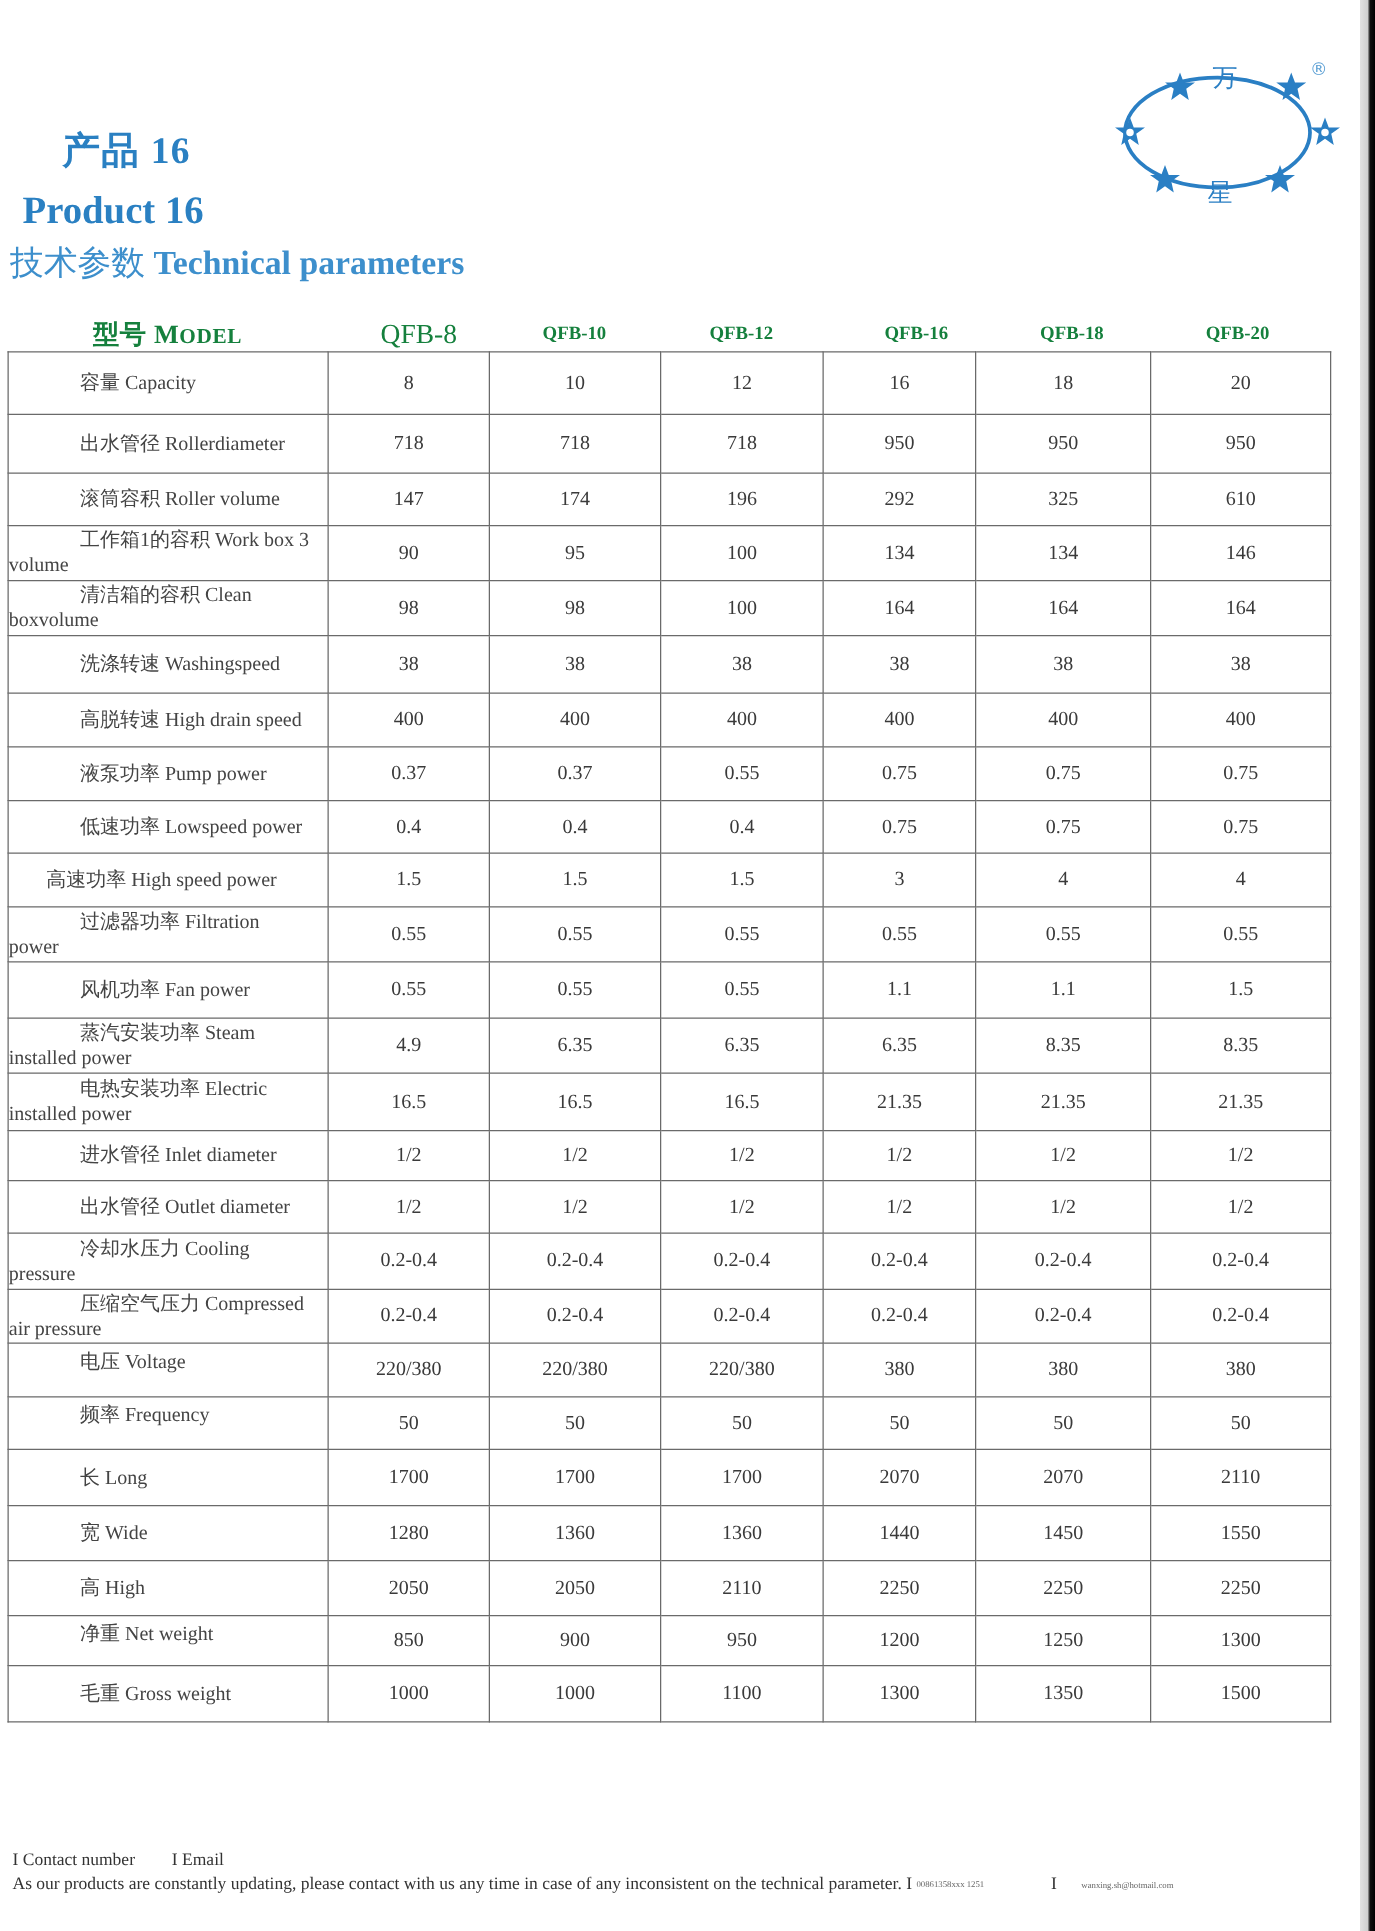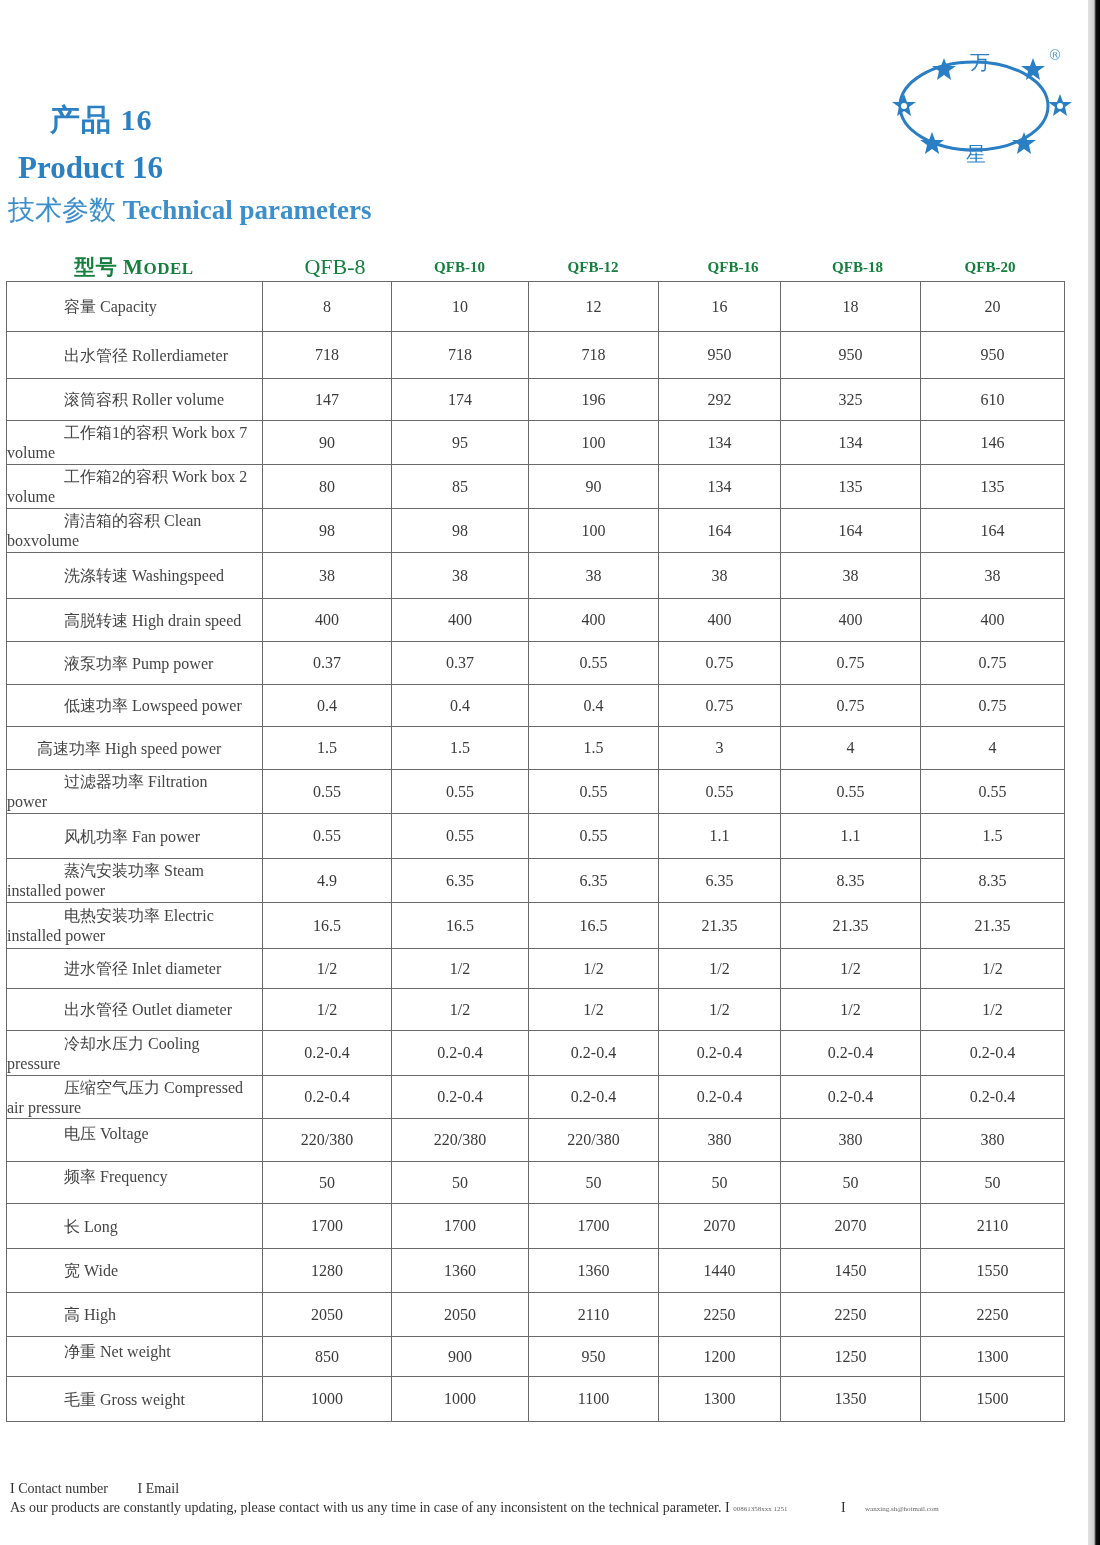--- a/index.html
+++ b/index.html
@@ -156,36 +156,27 @@
       <tr style="height: 42px;">
         <td class="label"><span class="ind"></span><span>滚筒容积</span> <span>Roller volume</span></td>
         <td>147</td>
         <td>174</td>
         <td>196</td>
         <td>292</td>
         <td>325</td>
         <td>610</td>
       </tr>
       <tr style="height: 44px;">
-        <td class="label"><span class="ind"></span><span>工作箱1的容积</span> <span>Work box 7</span><span class="wrap2">volume</span></td>
+        <td class="label"><span class="ind"></span><span>工作箱1的容积</span> <span>Work box 3</span><span class="wrap2">volume</span></td>
         <td>90</td>
         <td>95</td>
         <td>100</td>
         <td>134</td>
         <td>134</td>
         <td>146</td>
-      </tr>
-      <tr style="height: 44px;">
-        <td class="label"><span class="ind"></span><span>工作箱2的容积</span> <span>Work box 2</span><span class="wrap2">volume</span></td>
-        <td>80</td>
-        <td>85</td>
-        <td>90</td>
-        <td>134</td>
-        <td>135</td>
-        <td>135</td>
       </tr>
       <tr style="height: 44px;">
         <td class="label"><span class="ind"></span><span>清洁箱的容积</span> <span>Clean</span><span class="wrap2">boxvolume</span></td>
         <td>98</td>
         <td>98</td>
         <td>100</td>
         <td>164</td>
         <td>164</td>
         <td>164</td>
       </tr>

